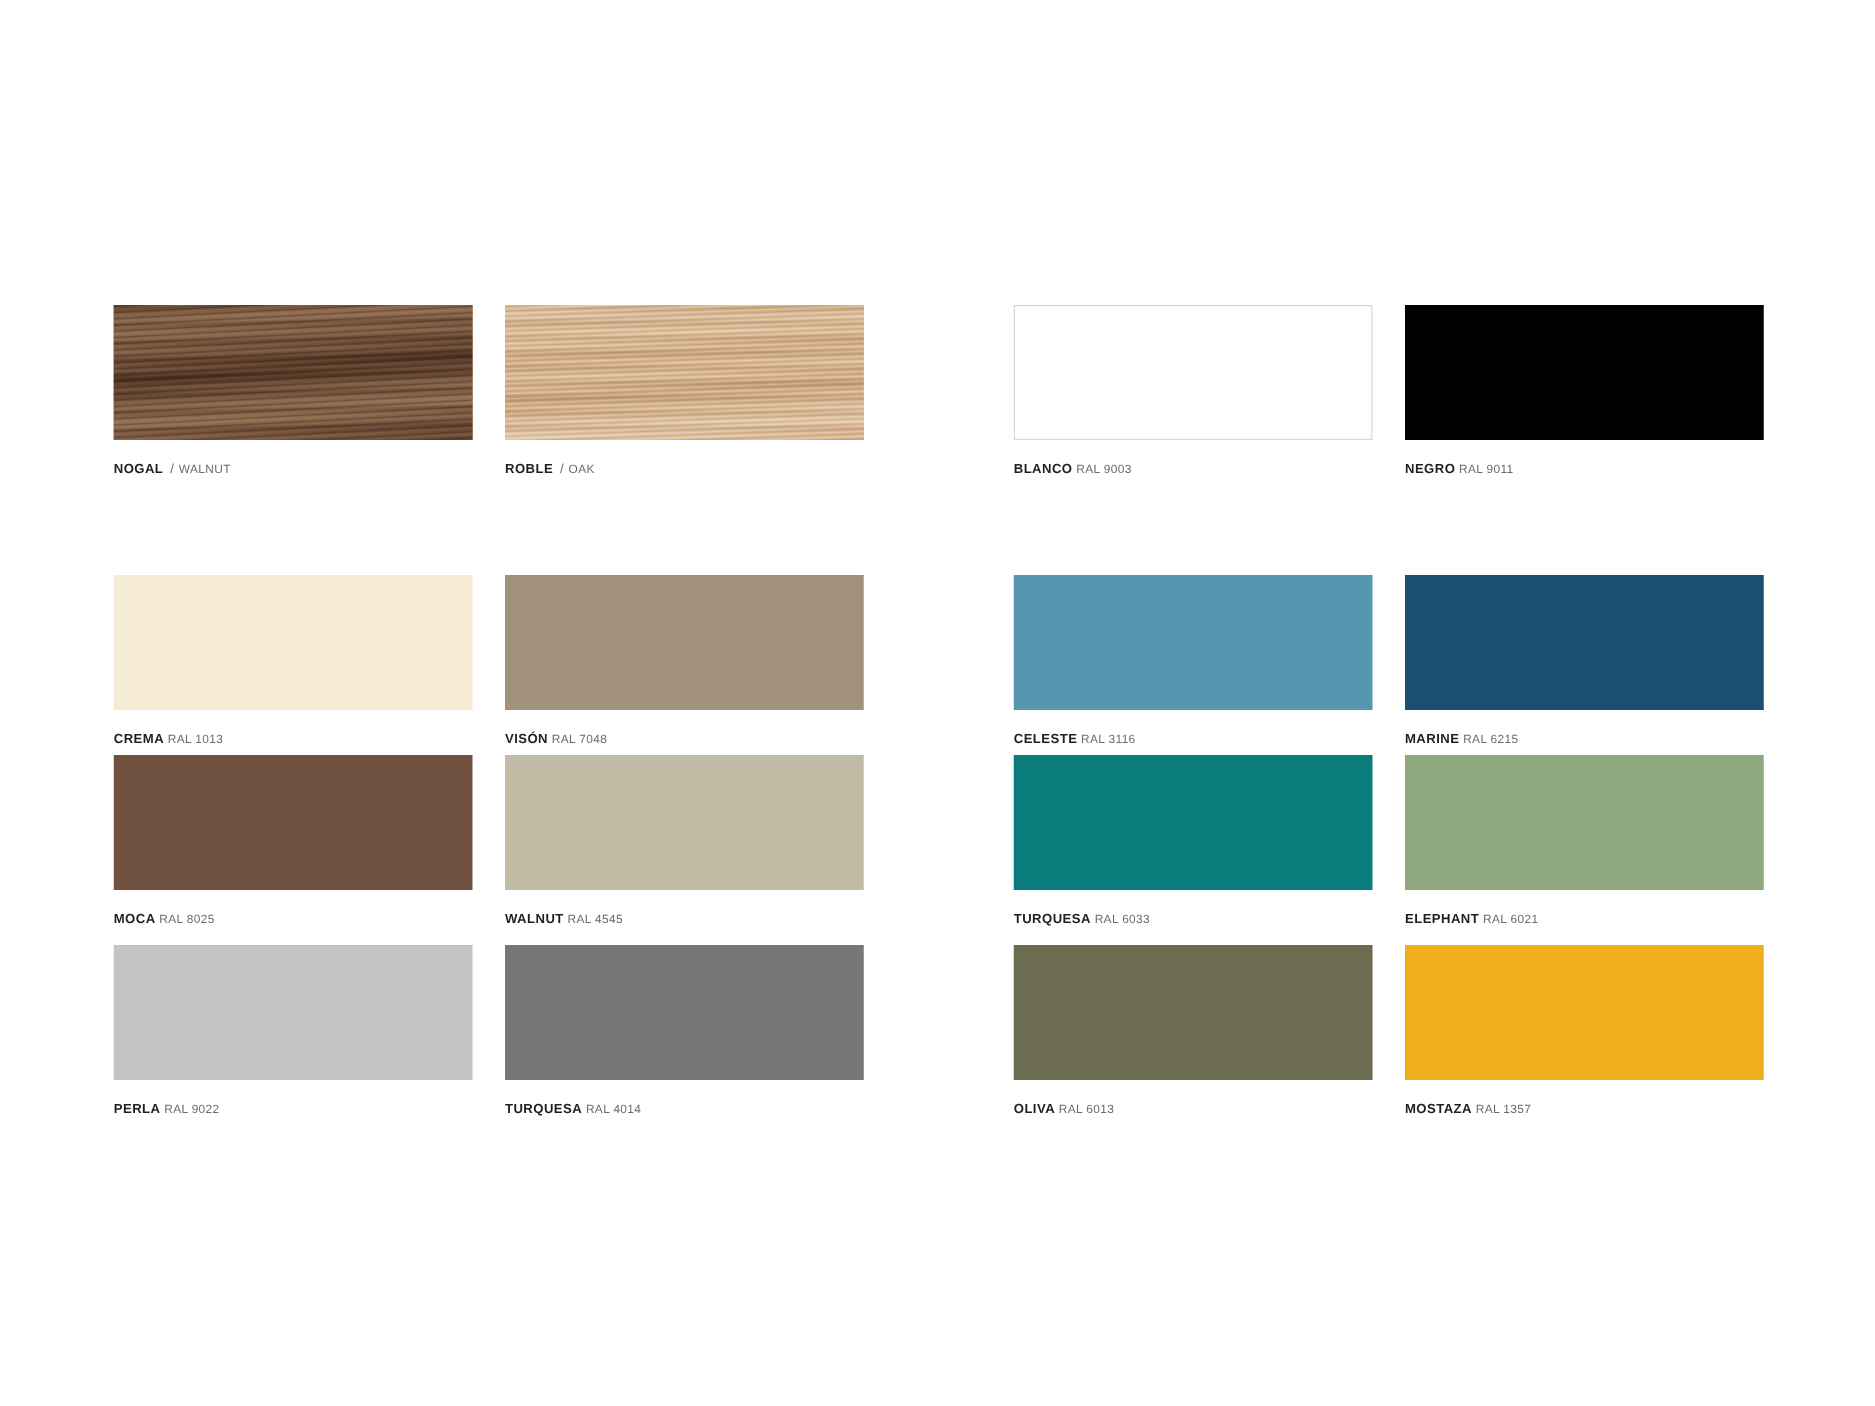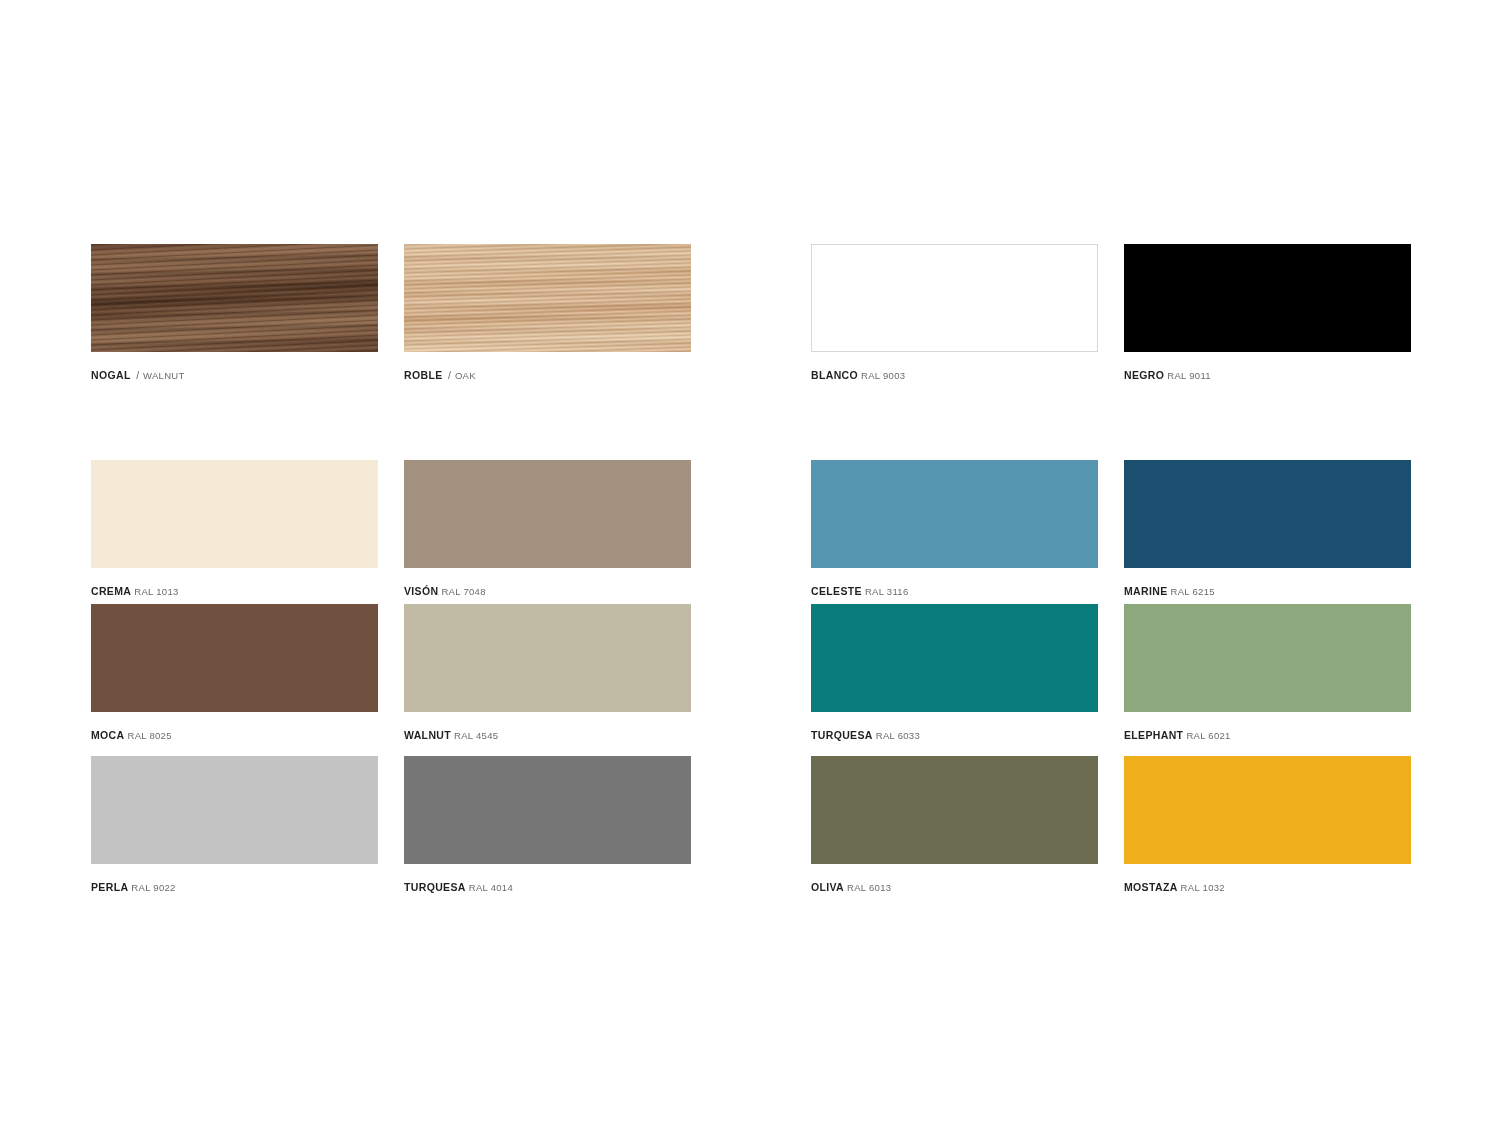--- a/index.html
+++ b/index.html
@@ -213,17 +213,17 @@
       <div class="swatch-cell col-1 row-2">
         <div class="swatch-chip" style="background: rgb(141, 168, 124);"></div>
         <div class="swatch-label"><span class="name">ELEPHANT</span><span class="code">RAL 6021</span></div>
       </div>
       <div class="swatch-cell col-0 row-3">
         <div class="swatch-chip" style="background: rgb(107, 108, 80);"></div>
         <div class="swatch-label"><span class="name">OLIVA</span><span class="code">RAL 6013</span></div>
       </div>
       <div class="swatch-cell col-1 row-3">
         <div class="swatch-chip" style="background: rgb(239, 174, 27);"></div>
-        <div class="swatch-label"><span class="name">MOSTAZA</span><span class="code">RAL 1032</span></div>
+        <div class="swatch-label"><span class="name">MOSTAZA</span><span class="code">RAL 1357</span></div>
       </div>
     </div>
 
 </div>
 
 </body></html>

